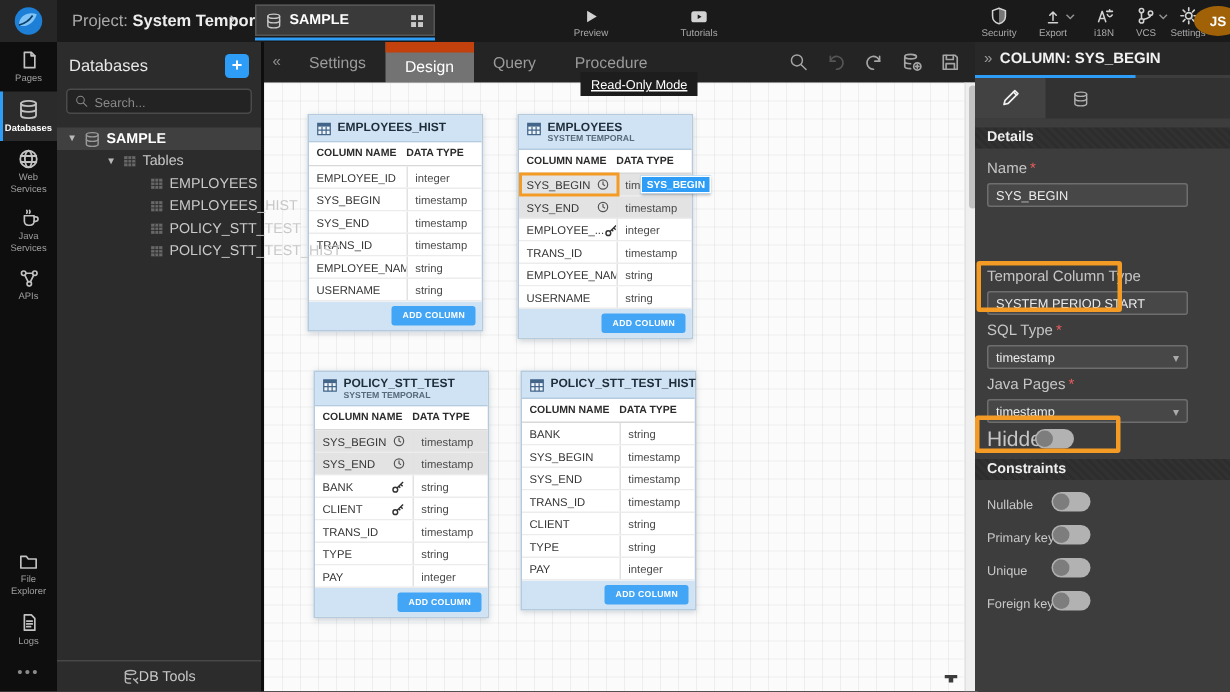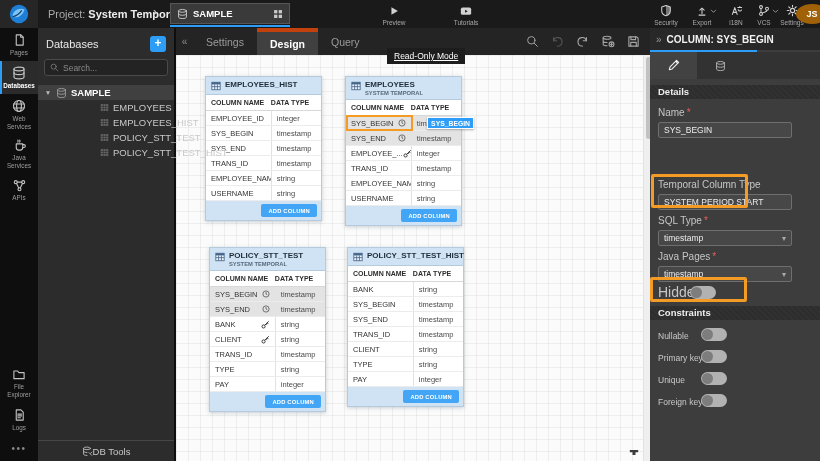--- a/index.html
+++ b/index.html
@@ -49,21 +49,21 @@
 .tree-row.selected{background:#404040;color:#fff;font-weight:bold}
 .tree-row .caret{font-size:6.5px;color:#b9b9b9;width:8px;text-align:center}
 #dbp-foot{position:absolute;left:0;bottom:0;width:100%;height:21px;border-top:1px solid #474747;display:flex;align-items:center;justify-content:center;color:#c9c9c9;font-size:9.5px}
 #dbp-foot .icon{color:#b5b5b5}
 
 
 #editor{position:absolute;left:174px;top:28px;width:476px;height:433px;background:#242424;border-left:2px solid #0e0e0e}
 #tabbar{position:relative;height:27px;display:flex;align-items:stretch}
 #tab-collapse{width:17px;display:flex;align-items:center;justify-content:center;color:#8f8f8f;font-size:10px}
 .ed-tab{display:flex;align-items:center;padding:0 13px;font-size:10.5px;color:#9b9b9b}
-.ed-tab.active{background:#404040;color:#fff;border-top:4px solid #c2410c;font-weight:bold}
+.ed-tab.active{background:#737373;color:#fff;border-top:7px solid #c2410c;font-weight:normal}
 #tab-icons{position:absolute;right:10px;top:0;height:27px;display:flex;align-items:center;gap:12px;color:#a5a5a5}
 #tab-icons .dim{color:#555}
 #canvas{position:absolute;left:0;top:27px;width:476px;height:406px;background:#fbfbfb;
  background-image:linear-gradient(rgba(0,0,0,.05) 1px,transparent 1px),linear-gradient(90deg,rgba(0,0,0,.05) 1px,transparent 1px);
  background-size:12px 12px;overflow:hidden}
 #ro-badge{position:absolute;left:211px;top:20px;background:#1d1d1d;color:#fff;font-size:8.5px;padding:3px 7px;text-decoration:underline;z-index:60}
 #vscroll{position:absolute;right:0;top:0;width:9px;height:100%;background:#efefef;border-left:1px solid #e2e2e2}
 #vthumb{position:absolute;right:1.5px;top:2px;width:5px;height:82px;background:#c2c2c2;border-radius:3px}
 #corner-handle{position:absolute;right:13px;bottom:5px;color:#3c3c3c}
 
@@ -330,20 +330,30 @@
           <span class="caret">▼</span>
           <span class="icon">
             <svg width="11" height="12" viewBox="0 0 14 14">
               <ellipse cx="7" cy="3" rx="5" ry="1.8" fill="none" stroke="currentColor" stroke-width="1.2" stroke-linecap="round" stroke-linejoin="round"></ellipse>
               <path d="M2 3v8c0 1 2.2 1.8 5 1.8s5-.8 5-1.8V3" fill="none" stroke="currentColor" stroke-width="1.2" stroke-linecap="round" stroke-linejoin="round"></path>
               <path d="M2 6.8c0 1 2.2 1.8 5 1.8s5-.8 5-1.8" fill="none" stroke="currentColor" stroke-width="1.2" stroke-linecap="round" stroke-linejoin="round"></path>
             </svg>
           </span>
           <span>SAMPLE</span>
         </div>
+        <div class="tree-row" style="padding-left:32px">
+          <span class="caret">▼</span>
+          <span class="icon">
+            <svg width="9" height="9" viewBox="0 0 12 12">
+              <rect x="1" y="1.5" width="10" height="9" fill="currentColor" opacity=".55"></rect>
+              <path d="M1 4.5h10M1 7.5h10M4.4 1.5v9M7.7 1.5v9" stroke="#2c2c2c" stroke-width=".8" fill="none"></path>
+            </svg>
+          </span>
+          <span>Tables</span>
+        </div>
         <div class="tree-row" style="padding-left:62px">
           <span class="icon">
             <svg width="9" height="9" viewBox="0 0 12 12">
               <rect x="1" y="1.5" width="10" height="9" fill="currentColor" opacity=".55"></rect>
               <path d="M1 4.5h10M1 7.5h10M4.4 1.5v9M7.7 1.5v9" stroke="#2c2c2c" stroke-width=".8" fill="none"></path>
             </svg>
           </span>
           <span>EMPLOYEES</span>
         </div>
         <div class="tree-row" style="padding-left:62px">
@@ -385,20 +395,21 @@
       <span>DB Tools</span>
     </div>
   </aside>
 
   <main id="editor">
     <div id="tabbar">
       <span id="tab-collapse">«</span>
       <div class="ed-tab">Settings</div>
         <div class="ed-tab active">Design</div>
         <div class="ed-tab">Query</div>
+        <div class="ed-tab">Procedure</div>
       <div id="tab-icons">
           <span class="icon">
             <svg width="13" height="13" viewBox="0 0 16 16">
               <circle cx="6.5" cy="6.5" r="4.5" fill="none" stroke="currentColor" stroke-width="1.2" stroke-linecap="round" stroke-linejoin="round"></circle>
               <path d="M10 10l4 4" fill="none" stroke="currentColor" stroke-width="1.2" stroke-linecap="round" stroke-linejoin="round"></path>
             </svg>
           </span>
           <span class="icon dim">
             <svg width="13" height="13" viewBox="0 0 14 14">
               <path d="M2.8 6.2A4.6 4.6 0 117.2 12" fill="none" stroke="currentColor" stroke-width="1.2" stroke-linecap="round" stroke-linejoin="round"></path>

